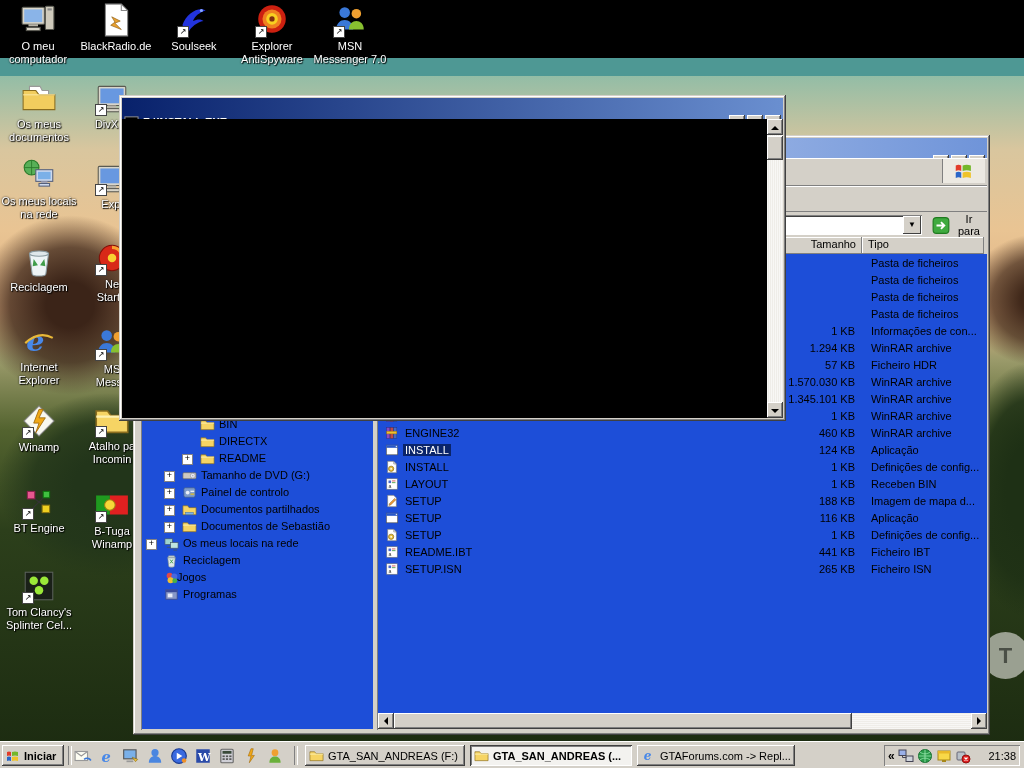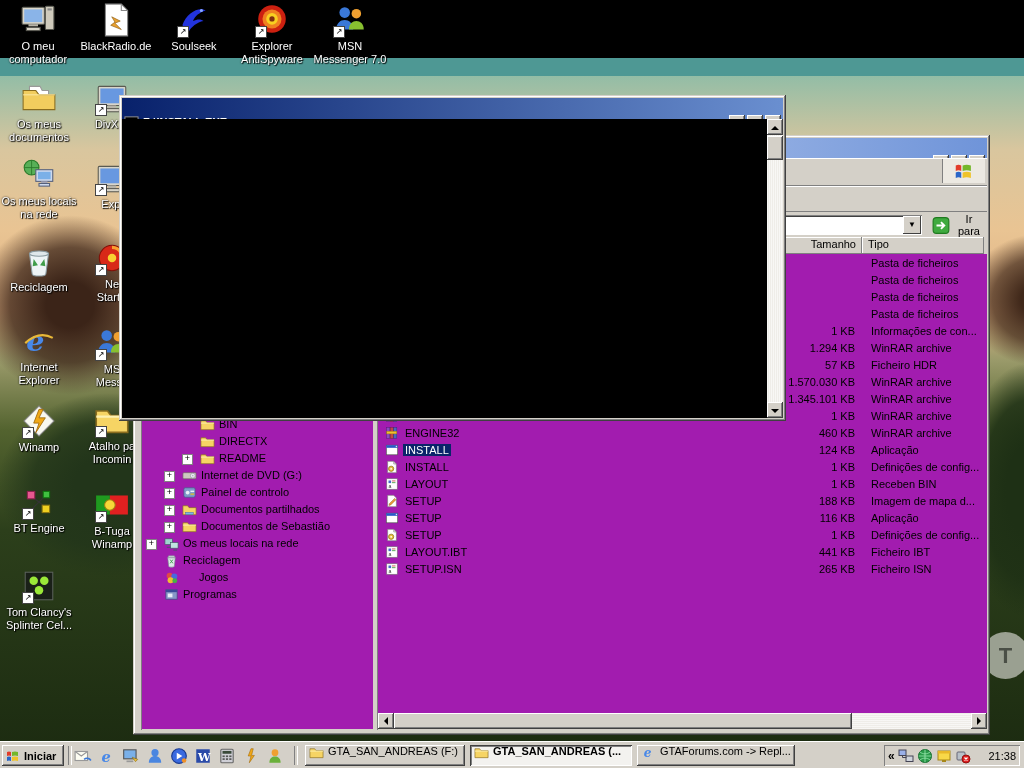--- a/index.html
+++ b/index.html
@@ -78,21 +78,21 @@
     border-bottom:1px solid #808080;box-shadow:0 1px 0 #fff inset;}
   .addressrow{position:absolute;left:3px;right:3px;top:77px;height:26px;background:#d4d0c8;
     display:flex;align-items:center;}
   .combo{position:absolute;left:244px;width:542px;height:20px;background:#fff;
     box-shadow:inset 1px 1px #808080,inset -1px -1px #fff,inset 2px 2px #404040;}
   .combo-btn{position:absolute;right:1px;top:1px;width:18px;height:18px;background:#d4d0c8;
     box-shadow:inset -1px -1px #404040,inset 1px 1px #fff;font-size:8px;text-align:center;line-height:18px;}
   .go-btn{position:absolute;left:790px;width:64px;height:22px;display:flex;align-items:center;
     gap:4px;font-size:11px;color:#000;background:transparent;border:none;}
   .go-btn .ic{width:19px;height:19px;}
-  .content-pane{position:absolute;background:#a21caf;
+  .content-pane{position:absolute;background:#1d4ed8;
     box-shadow:inset 1px 1px #808080,inset -1px -1px #d4d0c8;overflow:hidden;}
   #tree-pane{left:8px;top:102px;width:233px;bottom:5px;}
   #file-pane{left:244px;top:102px;right:2px;bottom:5px;}
   .hdrbar{position:absolute;left:0;right:0;top:0;height:17px;background:#d4d0c8;font-size:11px;}
   .hdr{position:absolute;top:0;height:17px;box-shadow:inset -1px -1px #808080,inset 1px 1px #fff;
     padding:1px 6px;box-sizing:border-box;color:#000;}
   .hdr-name{left:0;width:300px;}
   .hdr-size{left:300px;width:185px;text-align:right;}
   .hdr-type{left:485px;width:122px;}
   .trow{position:absolute;left:0;height:17px;width:100%;font-size:11px;color:#000;}
@@ -113,21 +113,21 @@
   #taskbar{position:absolute;left:0;right:0;top:741px;height:27px;background:#d4d0c8;
     border-top:1px solid #fff;z-index:30;font-size:11px;}
   #start-btn{position:absolute;left:2px;top:3px;width:62px;height:21px;background:#d4d0c8;
     box-shadow:inset -1px -1px #404040,inset 1px 1px #fff,inset -2px -2px #808080;
     display:flex;align-items:center;gap:3px;padding-left:3px;box-sizing:border-box;font-weight:bold;}
   #start-btn .ic{width:16px;height:16px;}
   .tsep{position:absolute;top:4px;width:2px;height:19px;border-left:1px solid #808080;border-right:1px solid #fff;}
   .ql-icon{position:absolute;top:5px;width:18px;height:18px;}
   .taskbtn{position:absolute;top:3px;height:21px;background:#d4d0c8;
     box-shadow:inset -1px -1px #404040,inset 1px 1px #fff,inset -2px -2px #808080;
-    display:flex;align-items:flex-start;gap:4px;padding:0 4px;box-sizing:border-box;
+    display:flex;align-items:center;gap:4px;padding:0 4px;box-sizing:border-box;
     white-space:nowrap;overflow:hidden;}
   .taskbtn .ic{width:15px;height:15px;flex:none;}
   .taskbtn.active{background:#f3f2ef;font-weight:bold;
     box-shadow:inset 1px 1px #404040,inset -1px -1px #fff,inset 2px 2px #808080;}
   #tray{position:absolute;right:4px;top:3px;width:136px;height:21px;
     box-shadow:inset 1px 1px #808080,inset -1px -1px #fff;display:flex;align-items:center;
     gap:3px;padding:0 4px;box-sizing:border-box;}
   #tray .ic{width:16px;height:16px;flex:none;}
   #tray-chevron{font-weight:bold;font-size:12px;}
   #clock{margin-left:auto;font-size:11px;}
@@ -384,21 +384,21 @@
           </div>
           <div class="trow" style="top: 230px;">
             <span class="exp" style="left:23px">+</span>
             <span class="ic" style="left:41px">
               <svg viewBox="0 0 16 16">
                 <rect x="1" y="5" width="14" height="6.5" rx="1" fill="#cdc9c0" stroke="#6f6b62" stroke-width=".7"></rect>
                 <circle cx="11.5" cy="8.2" r="2.6" fill="#e9e9f2" stroke="#8a8a96" stroke-width=".6"></circle>
                 <circle cx="11.5" cy="8.2" r=".7" fill="#9a9aa8"></circle>
               </svg>
             </span>
-            <span class="tlabel" style="left:60px">Internet de DVD (G:)</span>
+            <span class="tlabel" style="left:60px">Tamanho de DVD (G:)</span>
           </div>
           <div class="trow" style="top: 247px;">
             <span class="exp" style="left:23px">+</span>
             <span class="ic" style="left:41px">
               <svg viewBox="0 0 16 16">
                 <rect x="2" y="3" width="12" height="10" rx="1.5" fill="#7f9ccb" stroke="#3d5a85" stroke-width=".7"></rect>
                 <circle cx="6" cy="8" r="2" fill="#e8eef8"></circle>
                 <rect x="9" y="6" width="4" height="1.5" fill="#e8eef8"></rect>
                 <rect x="9" y="9" width="4" height="1.5" fill="#d8b830"></rect>
               </svg>
@@ -448,21 +448,21 @@
           </div>
           <div class="trow" style="top: 332px;">
             <span class="ic" style="left:23px">
               <svg viewBox="0 0 16 16">
                 <circle cx="6" cy="6" r="3.2" fill="#e04848"></circle>
                 <circle cx="11" cy="7" r="3.2" fill="#4868e0"></circle>
                 <circle cx="7" cy="11" r="3.2" fill="#f0c030"></circle>
                 <circle cx="11.5" cy="11.5" r="2.6" fill="#48b048"></circle>
               </svg>
             </span>
-            <span class="tlabel" style="left:58px">Jogos</span>
+            <span class="tlabel" style="left:36px">Jogos</span>
           </div>
           <div class="trow" style="top: 349px;">
             <span class="ic" style="left:23px">
               <svg viewBox="0 0 16 16">
                 <rect x="2" y="3" width="12" height="10" fill="#8898c8" stroke="#404a80" stroke-width=".8"></rect>
                 <rect x="2" y="3" width="12" height="2.5" fill="#3a4a9a"></rect>
                 <rect x="4" y="7" width="5" height="4" fill="#e8ecf8"></rect>
               </svg>
             </span>
             <span class="tlabel" style="left:42px">Programas</span>
@@ -615,21 +615,21 @@
           <div class="frow" style="top: 307px;">
             <span class="ic">
               <svg viewBox="0 0 16 16">
                 <rect x="2" y="2" width="12" height="12" fill="#fff" stroke="#777" stroke-width=".7"></rect>
                 <rect x="4" y="4" width="3" height="3" fill="#4868d0"></rect>
                 <rect x="8" y="4" width="4" height="1" fill="#d04848"></rect>
                 <rect x="8" y="6" width="4" height="1" fill="#48a048"></rect>
                 <text x="4" y="12.5" font-size="6" fill="#333">a</text>
               </svg>
             </span>
-            <span class="fname">LAYOUT.IBT</span>
+            <span class="fname">README.IBT</span>
             <span class="fsize">441 KB</span>
             <span class="ftype">Ficheiro IBT</span>
           </div>
           <div class="frow" style="top: 324px;">
             <span class="ic">
               <svg viewBox="0 0 16 16">
                 <rect x="2" y="2" width="12" height="12" fill="#fff" stroke="#777" stroke-width=".7"></rect>
                 <rect x="4" y="4" width="3" height="3" fill="#4868d0"></rect>
                 <rect x="8" y="4" width="4" height="1" fill="#d04848"></rect>
                 <rect x="8" y="6" width="4" height="1" fill="#48a048"></rect>

